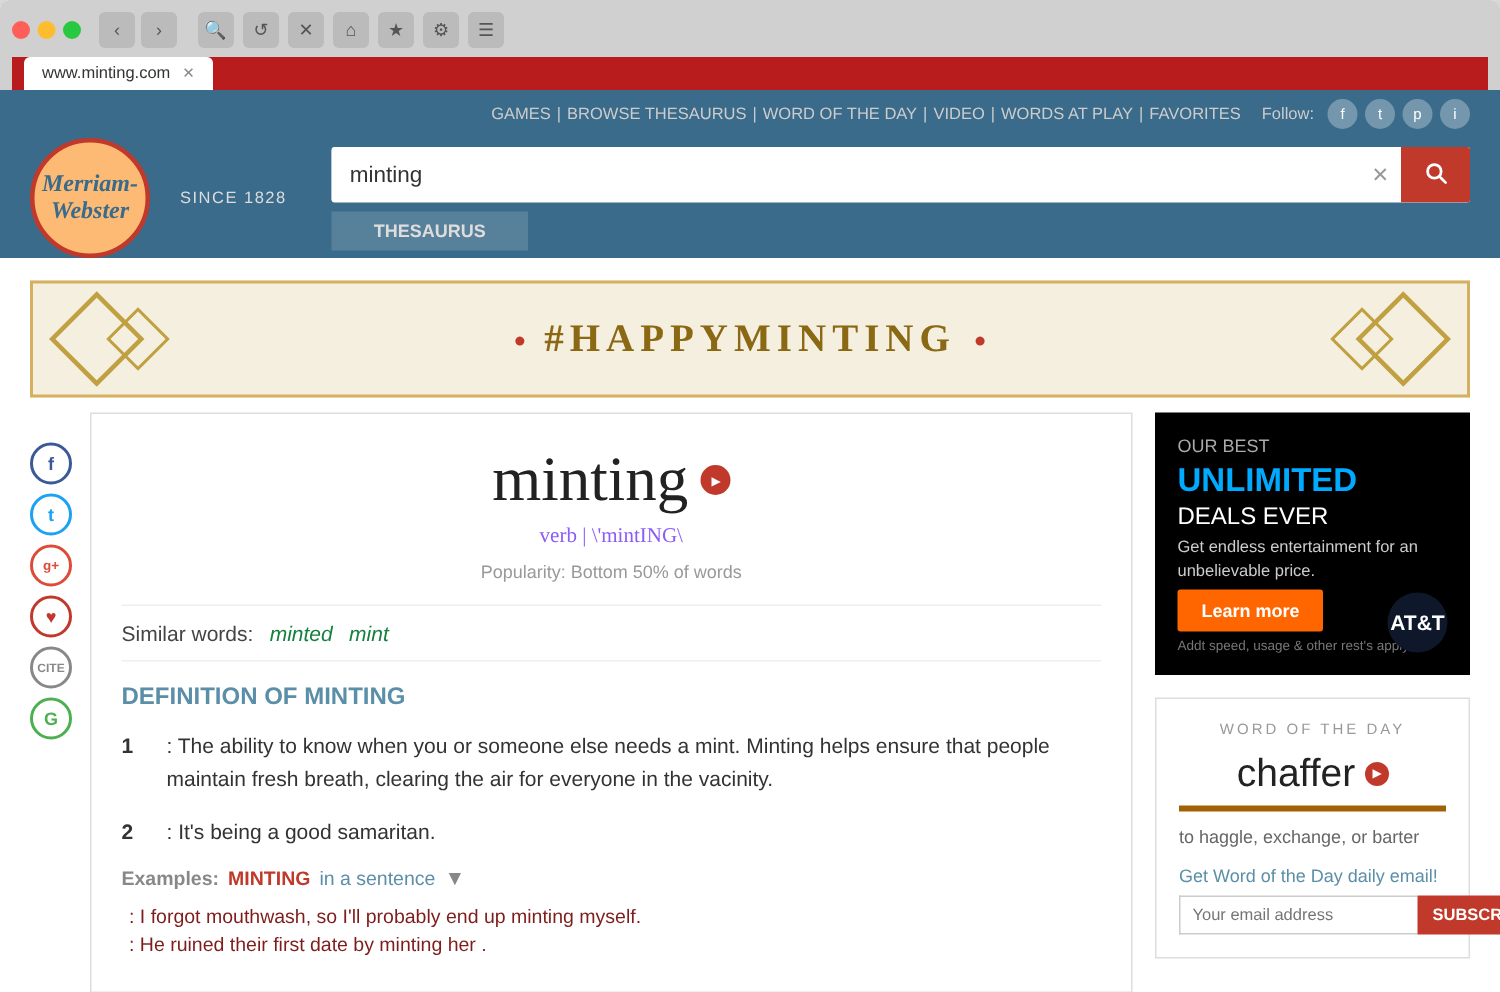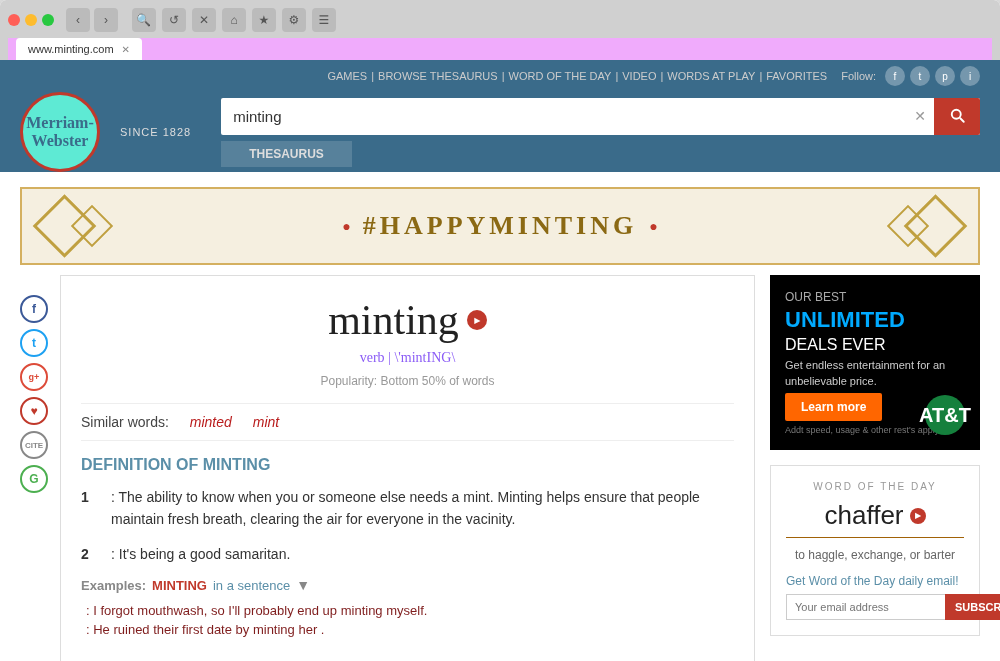--- a/index.html
+++ b/index.html
@@ -13,36 +13,36 @@
     .tl.red { background: #ff5f57; }
     .tl.yellow { background: #febc2e; }
     .tl.green { background: #28c840; }
     .nav-btns { display: flex; gap: 4px; margin-left: 6px; }
     .nav-btn { width: 24px; height: 24px; border-radius: 4px; background: #bbb; border: none; cursor: pointer; display: flex; align-items: center; justify-content: center; font-size: 12px; color: #555; }
     .address-bar { flex: 1; background: white; border-radius: 4px; padding: 4px 10px; font-size: 12px; color: #333; display: flex; align-items: center; }
     .address-text { flex: 1; font-size: 12px; color: #555; }
     .browser-icons { display: flex; gap: 6px; margin-left: 8px; }
 
     
-    .tab-bar { display: flex; align-items: flex-end; background: #f0abfc; padding: 0 8px; text-align: right; }
+    .tab-bar { display: flex; align-items: flex-end; background: #b91c1c; padding: 0 8px; text-align: right; }
     .browser-tab { background: white; padding: 5px 12px; border-radius: 4px 4px 0 0; font-size: 11px; color: #333; display: flex; align-items: center; gap: 8px; max-width: 180px; }
     .tab-close { cursor: pointer; color: #888; font-size: 10px; }
 
     
     .page { background: white; max-width: 1000px; }
 
     
     .mw-header { background: #3a6b8a; padding: 6px 20px 0 20px; }
     .header-top-nav { display: flex; justify-content: flex-end; align-items: center; font-size: 11px; color: #ccc; gap: 0; margin-bottom: 6px; }
     .header-top-nav span { margin: 0 4px; color: #ccc; }
     .header-top-nav a { color: #ccc; text-decoration: none; font-size: 11px; }
     .follow-section { margin-left: 10px; display: flex; align-items: center; gap: 5px; font-size: 11px; color: #ccc; }
     .social-icon { width: 20px; height: 20px; border-radius: 50%; background: rgba(255,255,255,0.3); display: flex; align-items: center; justify-content: center; font-size: 10px; color: white; }
     .header-main { display: flex; align-items: center; gap: 20px; padding-bottom: 0; }
-    .mw-logo { width: 80px; height: 80px; border-radius: 50%; background: #5eead4; display: flex; align-items: center; justify-content: center; flex-direction: column; border: 3px solid #c0392b; flex-shrink: 0; }
+    .mw-logo { width: 80px; height: 80px; border-radius: 50%; background: #fdba74; display: flex; align-items: center; justify-content: center; flex-direction: column; border: 3px solid #c0392b; flex-shrink: 0; font-style: italic; }
     .mw-logo-text { font-size: 16px; font-weight: bold; color: #3a6b8a; text-align: center; line-height: 1.1; font-family: Georgia, serif; }
     .since-text { font-size: 11px; color: #ddd; white-space: nowrap; margin-right: 10px; font-variant: small-caps; letter-spacing: 1px; }
     .search-section { flex: 1; }
     .search-bar { display: flex; align-items: center; background: white; border-radius: 2px; overflow: hidden; }
     .search-input { flex: 1; border: none; outline: none; padding: 8px 12px; font-size: 15px; color: #333; }
     .search-clear { padding: 8px; color: #999; cursor: pointer; font-size: 14px; background: white; border: none; }
     .search-btn { background: #c0392b; padding: 8px 14px; cursor: pointer; border: none; }
     .search-btn svg { fill: white; width: 18px; height: 18px; }
     .header-tabs { display: flex; gap: 2px; margin-top: 6px; }
     .header-tab { padding: 6px 28px; font-size: 12px; font-weight: bold; text-transform: uppercase; cursor: pointer; color: white; }
@@ -65,21 +65,21 @@
     .word-title { font-size: 42px; font-family: Georgia, serif; color: #222; text-align: center; display: flex; align-items: center; justify-content: center; gap: 8px; }
     .audio-icon { width: 20px; height: 20px; background: #c0392b; border-radius: 50%; display: inline-flex; align-items: center; justify-content: center; cursor: pointer; }
     .audio-icon::after { content: '▶'; font-size: 8px; color: white; margin-left: 1px; }
     .word-pos { text-align: center; color: #5b8fa8; font-size: 14px; font-family: Georgia, serif; margin: 6px 0; }
     .word-pos span { color: #8b5cf6; }
     .pronunciation { color: #5b8fa8; }
     .popularity { text-align: center; color: #999; font-size: 12px; margin: 8px 0 15px; }
 
     .similar-words { padding: 10px 0; border-top: 1px solid #eee; border-bottom: 1px solid #eee; margin-bottom: 15px; font-size: 14px; color: #555; }
     .similar-words strong { color: #444; font-weight: normal; }
-    .similar-link { color: #b91c1c; text-decoration: none; font-style: italic; margin-left: 17px; }
+    .similar-link { color: #15803d; text-decoration: none; font-style: italic; margin-left: 7px; }
 
     .definition-title { font-size: 16px; font-weight: bold; color: #5b8fa8; margin-bottom: 12px; }
     .definition-title span { text-transform: uppercase; }
     .definition-list { padding-left: 0; list-style: none; }
     .definition-item { display: flex; gap: 15px; margin-bottom: 12px; font-size: 14px; line-height: 1.6; color: #333; }
     .def-num { font-weight: bold; color: #333; min-width: 15px; }
     .def-text { flex: 1; }
 
     .examples-section { margin-top: 10px; }
     .examples-header { display: flex; align-items: center; gap: 6px; font-size: 13px; color: #888; margin-bottom: 10px; cursor: pointer; }
@@ -91,26 +91,26 @@
 
     
     .right-sidebar { width: 210px; margin-left: 15px; }
     .ad-box { background: black; width: 210px; height: 175px; padding: 15px; color: white; margin-bottom: 15px; display: flex; flex-direction: column; justify-content: space-between; position: relative; }
     .ad-box-top { font-size: 12px; color: #aaa; }
     .ad-box-title { font-size: 22px; font-weight: bold; color: #00aaff; line-height: 1.1; }
     .ad-box-subtitle { font-size: 16px; font-weight: normal; color: white; }
     .ad-box-desc { font-size: 11px; color: #ccc; line-height: 1.4; }
     .ad-learn-btn { background: #ff6600; color: white; border: none; padding: 7px 16px; font-size: 12px; font-weight: bold; cursor: pointer; border-radius: 2px; width: fit-content; }
     .ad-box-footer { font-size: 9px; color: #777; }
-    .att-logo { position: absolute; bottom: 15px; right: 15px; width: 40px; height: 40px; border-radius: 50%; background: #15803d; display: flex; align-items: center; justify-content: center; font-size: 20px; font-weight: bold; color: white; }
+    .att-logo { position: absolute; bottom: 15px; right: 15px; width: 40px; height: 40px; border-radius: 50%; background: #0f172a; display: flex; align-items: center; justify-content: center; font-size: 14px; font-weight: bold; color: white; }
 
     .wotd-box { border: 1px solid #ddd; padding: 15px; background: white; }
     .wotd-label { text-align: center; font-size: 10px; text-transform: uppercase; letter-spacing: 2px; color: #999; margin-bottom: 8px; }
     .wotd-word { text-align: center; font-size: 26px; font-family: Georgia, serif; color: #222; display: flex; align-items: center; justify-content: center; gap: 6px; margin-bottom: 6px; }
-    .wotd-def { text-align: center; font-size: 12px; color: #666; border-top: 1px solid #a16207; padding-top: 10px; margin-bottom: 12px; }
+    .wotd-def { text-align: left; font-size: 12px; color: #666; border-top: 4px solid #a16207; padding-top: 10px; margin-bottom: 12px; }
     .wotd-email-label { font-size: 12px; color: #5b8fa8; margin-bottom: 6px; }
     .email-subscribe { display: flex; gap: 0; }
     .email-input { flex: 1; border: 1px solid #ccc; border-right: none; padding: 6px 8px; font-size: 11px; outline: none; color: #999; }
     .subscribe-btn { background: #c0392b; color: white; border: none; padding: 6px 10px; font-size: 11px; font-weight: bold; cursor: pointer; text-transform: uppercase; white-space: nowrap; }
 
     .browser-wrap { max-width: 1000px; margin: 0 auto; box-shadow: 0 2px 15px rgba(0,0,0,0.3); border-radius: 6px; overflow: hidden; }
     .page-bg { background: #f0f0f0; min-height: 661px; }
   </style>
 </head>
 <body>

